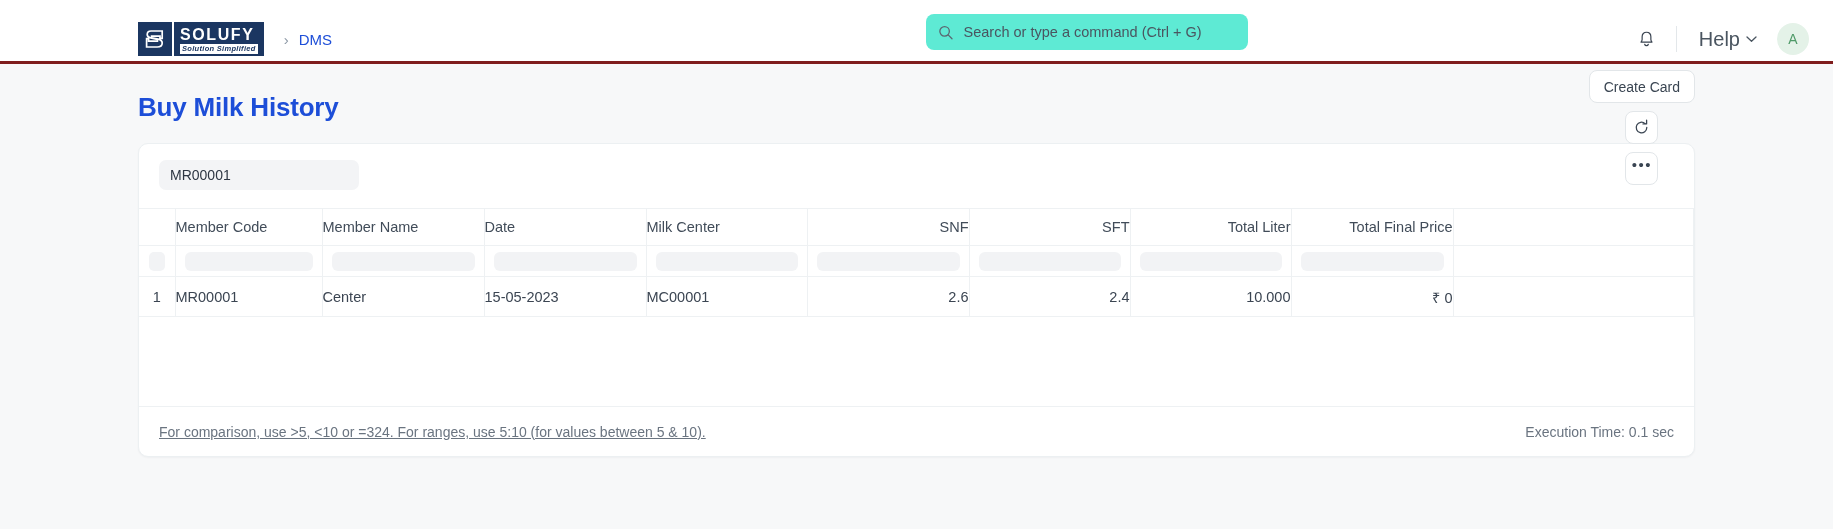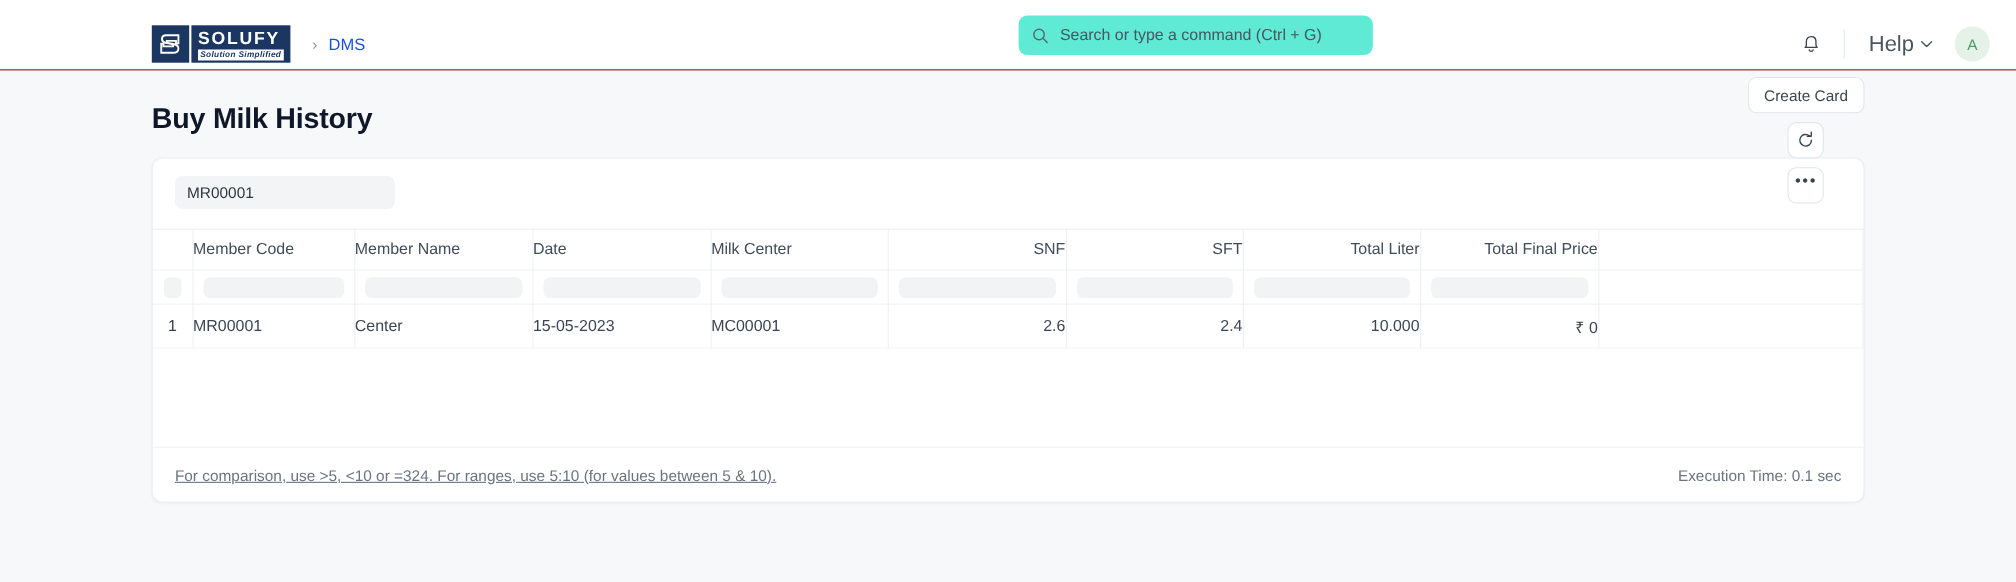--- a/index.html
+++ b/index.html
@@ -8,21 +8,21 @@
     height: 529px;
     background: #f7f8f9;
     font-family: "Liberation Sans", sans-serif;
     -webkit-font-smoothing: antialiased;
   }
 
   
   .navbar {
     height: 64px;
     background: #ffffff;
-    border-bottom: 1px solid #7f1d1d;
+    border-bottom: 3px solid #7f1d1d;
     display: flex;
     align-items: center;
     padding: 17px 24px 0 138px;
     position: relative;
   }
   .brand-wrap { display: flex; align-items: center; }
   .logo {
     display: flex;
     align-items: stretch;
     height: 34px;
@@ -135,21 +135,21 @@
   
   .page-head {
     display: flex;
     align-items: center;
     padding: 24px 138px 0 138px;
     height: 62px;
   }
   .page-title {
     font-size: 26px;
     font-weight: bold;
-    color: #0f172a;
+    color: #1d4ed8;
     letter-spacing: -0.2px;
     text-align: right;
   }
   .head-actions {
     margin-left: auto;
     display: flex;
     align-items: center;
     gap: 8px;
     flex-direction: column;
   }

